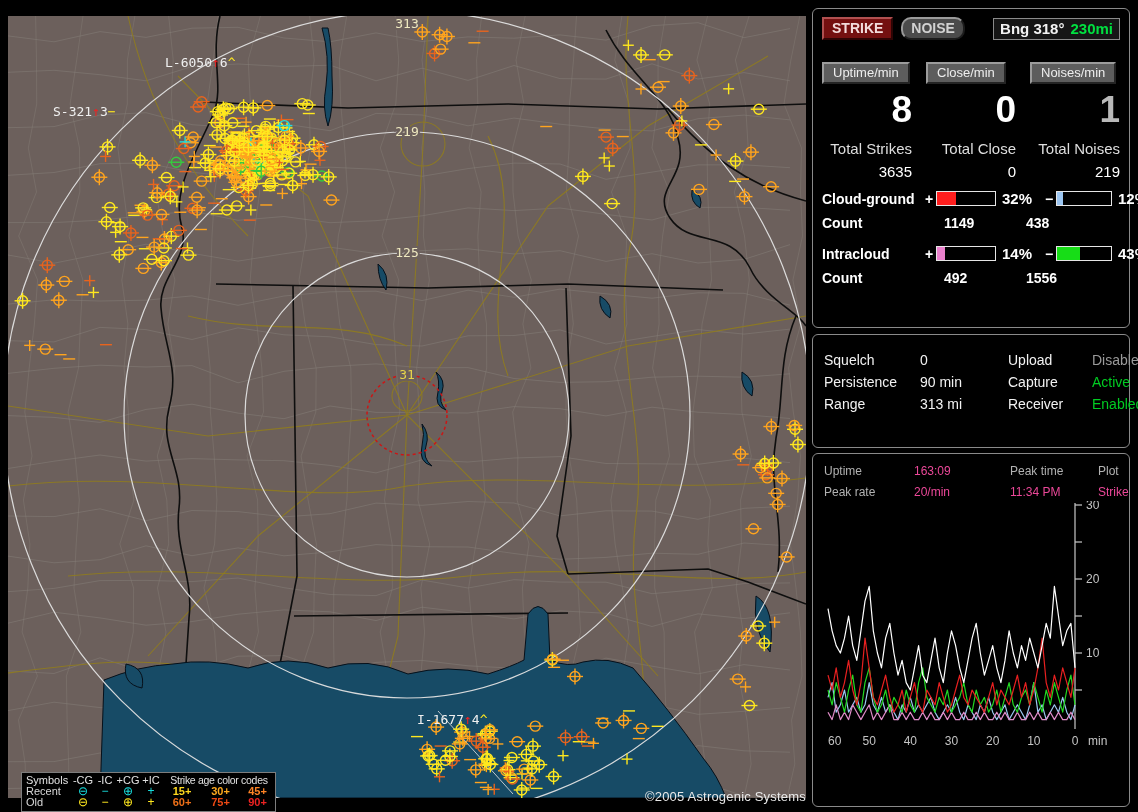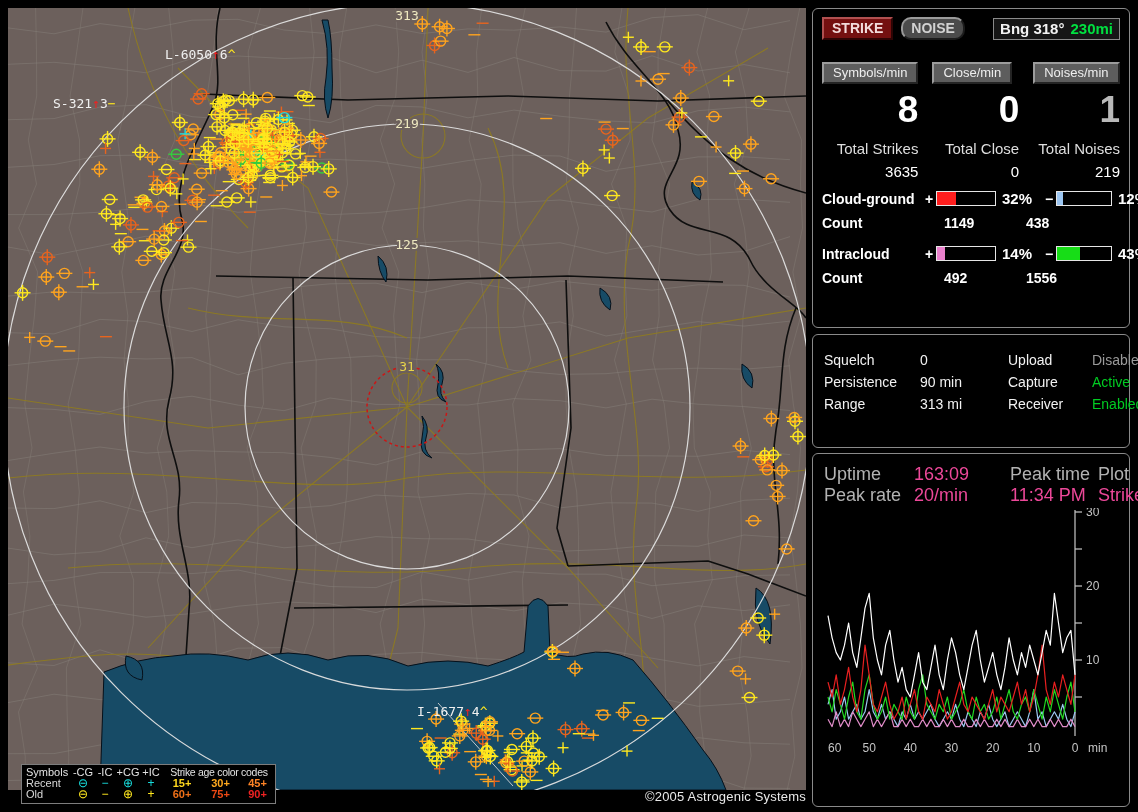--- a/index.html
+++ b/index.html
@@ -1,21 +1,21 @@
 <!DOCTYPE html>
 <html><head>
 <meta charset="utf-8">
 <style>
   html,body{margin:0;padding:0;background:#000;}
   body{width:1138px;height:812px;position:relative;overflow:hidden;
        font-family:"Liberation Sans",sans-serif;color:#fff;}
   #stage{position:absolute;inset:0;background:#000;}
 
   
-  #map-wrap{position:absolute;left:8px;top:8px;width:798px;height:782px;background:#6c605c;}
+  #map-wrap{position:absolute;left:8px;top:16px;width:798px;height:782px;background:#6c605c;}
   #map-svg{position:absolute;left:0;top:0;}
   #copyright{position:absolute;left:8px;top:789px;width:798px;text-align:right;
              font-size:13px;color:#e9e9e9;letter-spacing:.2px;}
 
   
   #legend{position:absolute;left:13px;top:756px;width:246px;background:#000;
           border:1px solid #7d7d7d;font-size:11px;color:#d8d8d8;padding:2px 3px 3px 4px;}
   .lg-grid{display:grid;grid-template-columns:46px 22px 22px 24px 22px 40px 37px 37px;
            align-items:center;line-height:11px;}
   .lg-grid > div{height:11px;}
@@ -66,21 +66,21 @@
 
   .clock{color:#00e400;font-size:19px;font-weight:bold;border-bottom:1px solid #8a8a8a;
          padding:1px 0 4px 2px;letter-spacing:.3px;}
   .set-grid{margin-top:10px;display:flex;flex-direction:column;gap:6px;font-size:14px;}
   .set-row{display:grid;grid-template-columns:96px 88px 84px 1fr;padding-left:2px;}
   .set-label{color:#f2f2f2;}
   .set-val{color:#f2f2f2;}
   .val-dim{color:#9a9a9a;}
   .val-green{color:#00cc22;}
 
-  .stat-grid{display:flex;flex-direction:column;font-size:18px;margin-top:3px;}
+  .stat-grid{display:flex;flex-direction:column;gap:7px;font-size:12px;margin-top:3px;}
   .stat-row{display:grid;grid-template-columns:90px 96px 88px 1fr;padding-left:2px;}
   .stat-label{color:#b2b2b2;}
   .stat-val{color:#ec4899;}
   .trend-row{display:grid;grid-template-columns:90px 1fr;font-size:14px;margin-top:13px;padding-left:2px;}
   #trend-svg{display:block;margin-top:2px;}
 </style>
 </head>
 <body>
 
 <div id="stage">
@@ -1262,21 +1262,21 @@
     <div class="lamp-row">
       <div class="lamp lamp-strike">STRIKE</div>
       <div class="lamp lamp-noise">NOISE</div>
       <div class="bng-box">
         <span class="bng-label">Bng 318°</span>
         <span class="bng-range">230mi</span>
       </div>
     </div>
 
     <div class="rate-cols">
-      <div class="chip">Symbols/min</div>
+      <div class="chip">Uptime/min</div>
       <div class="chip">Close/min</div>
       <div class="chip">Noises/min</div>
 
       <div class="rate-num">8</div>
       <div class="rate-num">0</div>
       <div class="rate-num rate-dim">1</div>
 
       <div class="tot-label">Total Strikes</div>
       <div class="tot-label">Total Close</div>
       <div class="tot-label">Total Noises</div>

